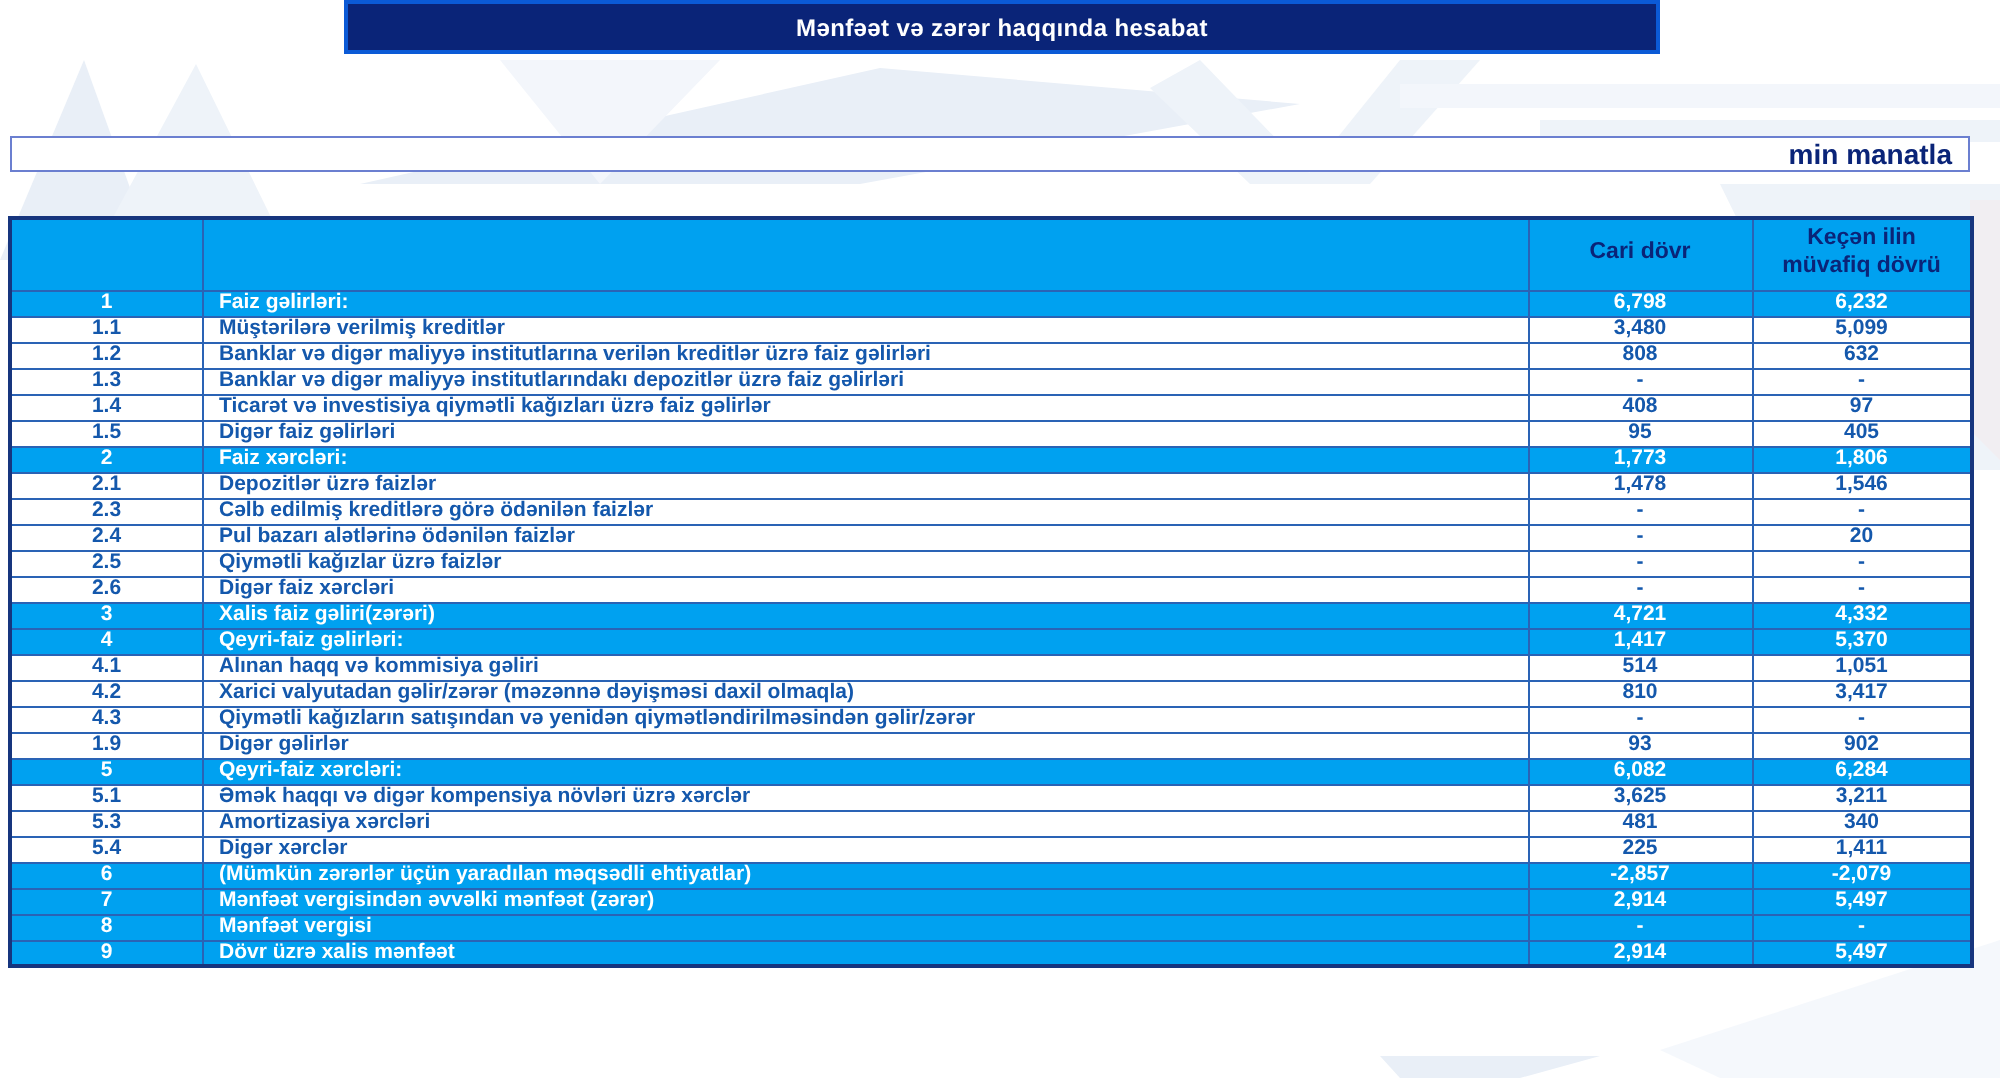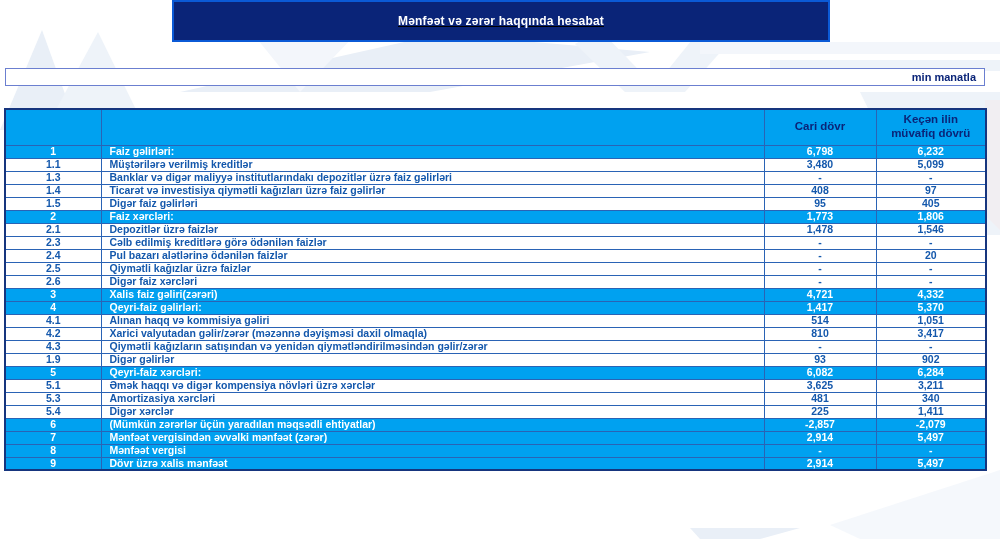--- a/index.html
+++ b/index.html
@@ -7,36 +7,36 @@
     width:1000px;height:539px;position:relative;overflow:hidden;
     background:#ffffff;
     font-family:"Liberation Sans","DejaVu Sans",sans-serif;
     -webkit-font-smoothing:antialiased;
   }
   .page{position:absolute;inset:0;}
   
   .watermark{position:absolute;left:0;top:0;z-index:0;pointer-events:none;}
   
   .banner{
-    position:absolute;left:172px;top:0px;width:658px;height:42px;z-index:2;
+    position:absolute;left:172px;top:0px;width:658px;height:27px;z-index:2;
     background:var(--navy,#0a2478);
     border:2px solid var(--banner-border,#0b5ad6);
     box-sizing:border-box;
-    display:flex;align-items:center;justify-content:center;text-decoration:underline;
+    display:flex;align-items:center;justify-content:center;
   }
   .banner span{color:#ffffff;font-size:12px;font-weight:700;letter-spacing:.2px;}
   
   .unit-bar{
     position:absolute;left:5px;top:68px;width:980px;height:18px;z-index:2;
     background:#ffffff;border:1px solid var(--unit-border,#6b7fd0);
     box-sizing:border-box;
     display:flex;align-items:center;justify-content:flex-end;
     padding-right:8px;
   }
-  .unit-bar span{color:var(--navy,#0a2478);font-size:11px;font-weight:700;}
+  .unit-bar span{color:var(--navy,#0a2478);font-size:14px;font-weight:700;}
   
   table.report{
     position:absolute;left:4px;top:108px;width:981px;z-index:2;
     border-collapse:collapse;table-layout:fixed;
     border:2px solid var(--outer-border,#16357e);
     background:#ffffff;
   }
   table.report th, table.report td{
     border:1px solid var(--border-blue,#2a63b5);
     padding:0 4px;box-sizing:border-box;overflow:hidden;white-space:nowrap;
@@ -111,20 +111,26 @@
           <td class="val">6,798</td>
           <td class="val">6,232</td>
         </tr>
         <tr class="sub">
           <td class="no">1.1</td>
           <td class="label">Müştərilərə verilmiş kreditlər</td>
           <td class="val">3,480</td>
           <td class="val">5,099</td>
         </tr>
         <tr class="sub">
+          <td class="no">1.2</td>
+          <td class="label">Banklar və digər maliyyə institutlarına verilən kreditlər üzrə faiz gəlirləri</td>
+          <td class="val">808</td>
+          <td class="val">632</td>
+        </tr>
+        <tr class="sub">
           <td class="no">1.3</td>
           <td class="label">Banklar və digər maliyyə institutlarındakı depozitlər üzrə faiz gəlirləri</td>
           <td class="val">-</td>
           <td class="val">-</td>
         </tr>
         <tr class="sub">
           <td class="no">1.4</td>
           <td class="label">Ticarət və investisiya qiymətli kağızları üzrə faiz gəlirlər</td>
           <td class="val">408</td>
           <td class="val">97</td>

